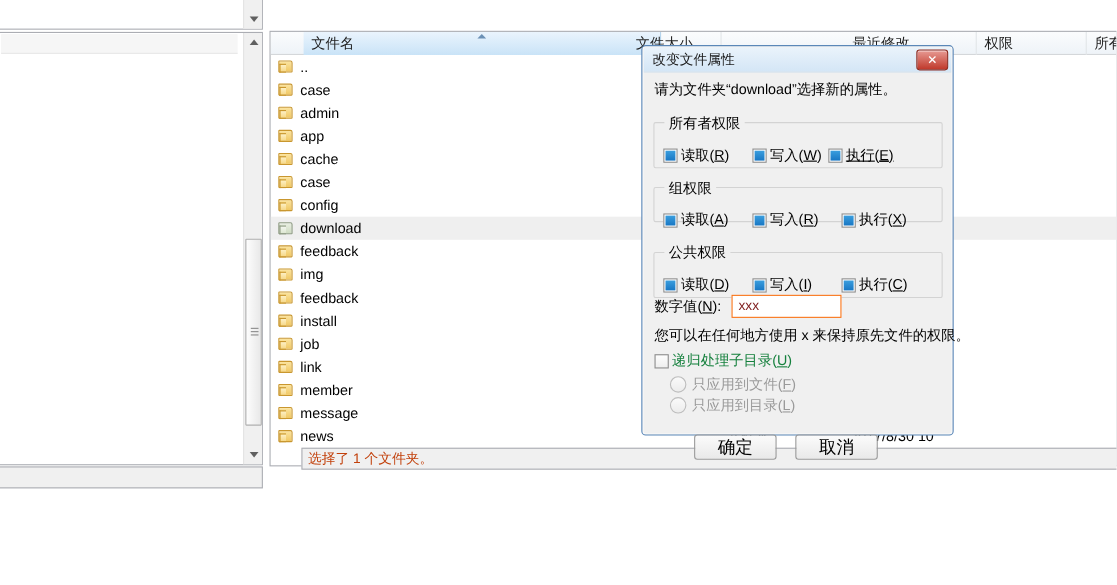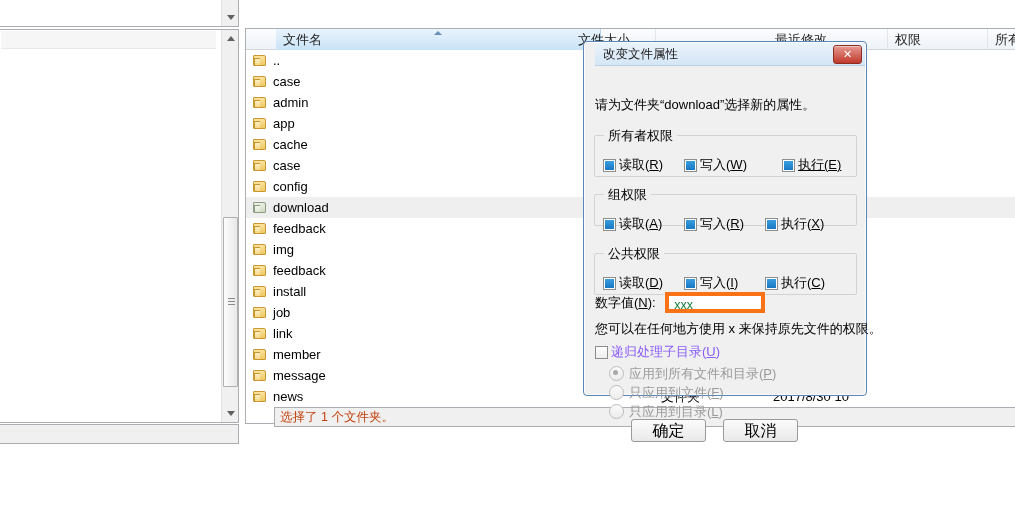--- a/index.html
+++ b/index.html
@@ -127,37 +127,36 @@
     border-radius:4px;
     box-shadow:0 0 0 1px rgba(255,255,255,0.7) inset;
     box-sizing:border-box;
     font-size:13px; color:#000;
   }
   .dlg-title{
     position:absolute; left:1px; right:1px; top:1px; height:22px;
     background:linear-gradient(to bottom,#eaf3fb,#d4e6f6);
     border-radius:3px 3px 0 0;
     border-bottom:1px solid #b9d3ea;
-    margin-left:10px;
   }
   .dlg-title-text{
     position:absolute; left:8px; top:2px; font-size:12.5px; color:#1a1a1a;
     line-height:18px; white-space:nowrap;
   }
   .dlg-close{
     position:absolute; right:3px; top:2px; width:27px; height:17px;
     background:linear-gradient(to bottom,#e79a93,#c0392b);
     border:1px solid #8d2d22; border-radius:3px;
     color:#fff; font-size:11px; font-weight:bold;
     display:flex; align-items:center; justify-content:center;
     box-shadow:0 1px 0 rgba(255,255,255,0.45) inset;
     cursor:pointer;
   }
 
-  .dlg-body{ position:absolute; left:0; top:23px; right:0; bottom:0;margin-top:24px; }
+  .dlg-body{ position:absolute; left:0; top:23px; right:0; bottom:0; }
   .dlg-prompt{
     position:absolute; left:11px; top:7px; font-size:13px; color:#000;
     white-space:nowrap;
   }
 
   .group{
     position:absolute; left:10px; width:263px;
     border:1px solid #d3d3d3; border-radius:2px;
     background:transparent; box-sizing:border-box;
   }
@@ -183,30 +182,30 @@
   .cbox.unchecked{
     background:linear-gradient(to bottom,#fdfdfd,#eeeeee);
   }
   u{ text-decoration:underline; }
 
   .numrow{ position:absolute; left:11px; top:203px; }
   .numlabel{ display:inline-block; font-size:13px; color:#000; vertical-align:middle;}
   .numinput{
     display:inline-block; vertical-align:middle; margin-left:6px;
     width:100px; height:21px; line-height:19px;
-    background:#fff; border:4px solid #f97316; box-sizing:border-box;
-    font-size:12.5px; color:#15803d; padding-left:5px;
+    background:#fff; border:1px solid #f97316; box-sizing:border-box;
+    font-size:12.5px; color:#7f1d1d; padding-left:5px;
     font-family:"Liberation Sans", sans-serif;
   }
   .hint{
     position:absolute; left:11px; top:231px; font-size:13px; color:#000;
     white-space:nowrap;
   }
   .recurse{
-    position:absolute; left:11px; top:254px; font-size:13px; color:#8b5cf6;
+    position:absolute; left:11px; top:254px; font-size:13px; color:#15803d;
     display:flex; align-items:center;
   }
   .radio-group{ position:absolute; left:25px; top:275px; }
   .radio-item{
     position:relative; height:19px; line-height:19px;
     font-size:13px; color:#9a9a9a; display:flex; align-items:center;
   }
   .rbox{
     display:inline-block; width:13px; height:13px; margin-right:5px;
     border-radius:50%; border:1px solid #bdbdbd;
@@ -348,21 +347,21 @@
             <span class="group-title">所有者权限</span>
             <div class="cbrow">
               <div class="cb" style="left: 8px;">
                 <span class="cbox mixed"></span>
                 <span><span>读取</span>(<u>R</u>)</span>
               </div>
               <div class="cb" style="left: 89px;">
                 <span class="cbox mixed"></span>
                 <span><span>写入</span>(<u>W</u>)</span>
               </div>
-              <div class="cb" style="left: 187px; text-decoration: underline;">
+              <div class="cb" style="left: 158px; text-decoration: underline;">
                 <span class="cbox mixed"></span>
                 <span><span>执行</span>(<u>E</u>)</span>
               </div>
             </div>
           </div>
           <div class="group" style="top: 105px; height: 32px;">
             <span class="group-title">组权限</span>
             <div class="cbrow">
               <div class="cb" style="left: 8px;">
                 <span class="cbox mixed"></span>
@@ -405,24 +404,20 @@
       </div>
 
       <div class="hint">您可以在任何地方使用 x 来保持原先文件的权限。</div>
 
       <div class="recurse">
         <span class="cbox unchecked"></span>
         <span><span>递归处理子目录</span>(<u>U</u>)</span>
       </div>
 
       <div class="radio-group" id="dlg-radios">
-          <div class="radio-item">
-            <span class="rbox on"></span>
-            <span><span>应用到所有文件和目录</span>(<u>P</u>)</span>
-          </div>
           <div class="radio-item">
             <span class="rbox"></span>
             <span><span>只应用到文件</span>(<u>F</u>)</span>
           </div>
           <div class="radio-item">
             <span class="rbox"></span>
             <span><span>只应用到目录</span>(<u>L</u>)</span>
           </div>
         </div>
 

